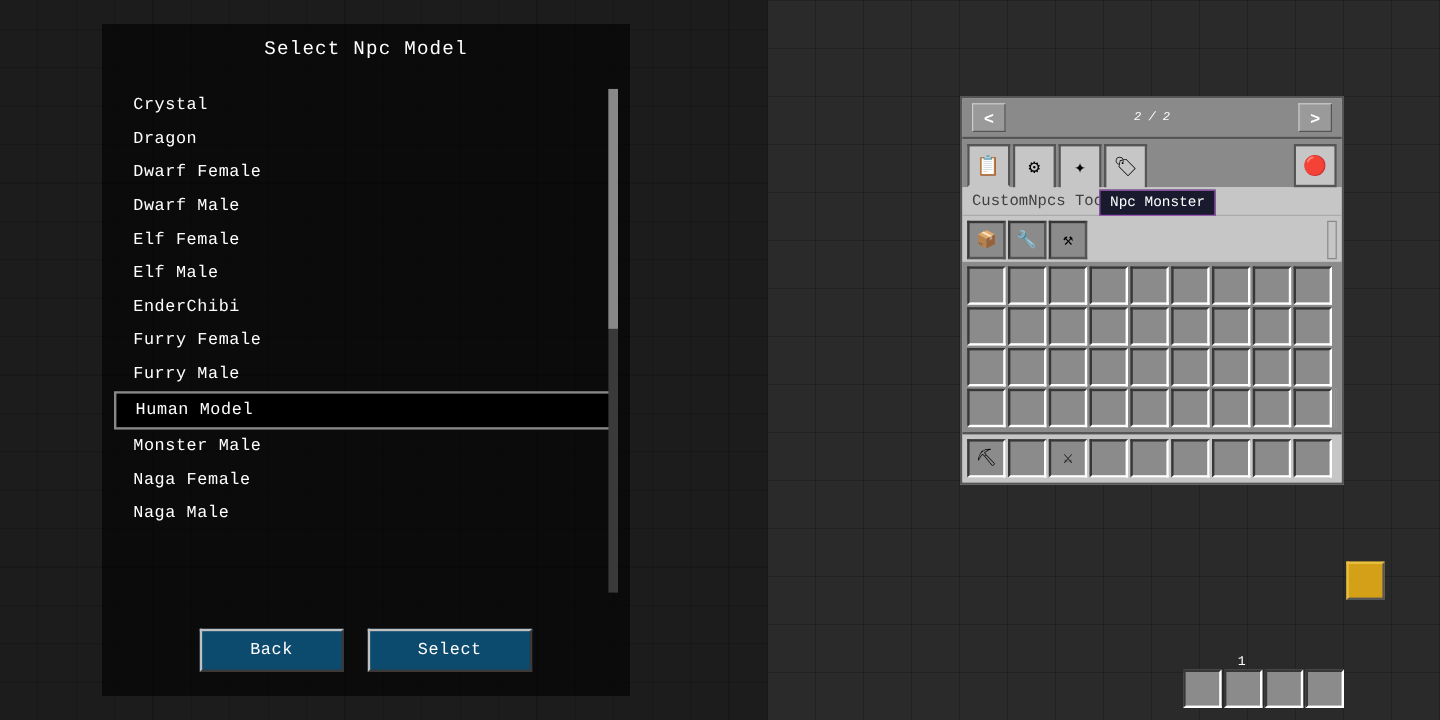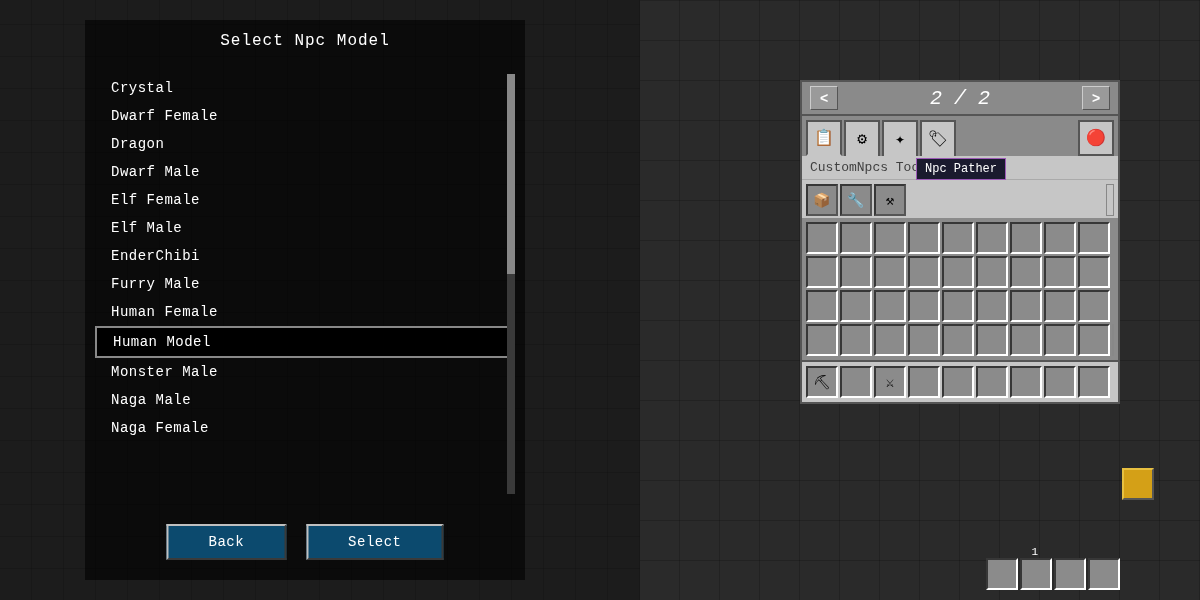--- a/index.html
+++ b/index.html
@@ -152,21 +152,21 @@
       width: 28px;
       height: 24px;
       cursor: pointer;
       display: flex;
       align-items: center;
       justify-content: center;
     }
 
     .page-text {
       color: #ffffff;
-      font-size: 20px;
+      font-size: 10px;
       font-family: 'Courier New', monospace;
       font-style: italic;
     }
 
     
     .tab-row {
       display: flex;
       gap: 2px;
       padding: 4px 4px 0 4px;
       background: #8a8a8a;
@@ -328,32 +328,32 @@
 
 <div class="bg-left"></div>
 <div class="bg-right"></div>
 
 <div class="npc-panel">
   <div class="npc-title">Select Npc Model</div>
 
   <div class="npc-list-container">
     <ul class="npc-list">
       <li class="npc-list-item">Crystal</li>
+      <li class="npc-list-item">Dragon</li>
       <li class="npc-list-item">Dwarf Female</li>
-      <li class="npc-list-item">Dragon</li>
       <li class="npc-list-item">Dwarf Male</li>
       <li class="npc-list-item">Elf Female</li>
       <li class="npc-list-item">Elf Male</li>
       <li class="npc-list-item">EnderChibi</li>
+      <li class="npc-list-item">Furry Female</li>
       <li class="npc-list-item">Furry Male</li>
-      <li class="npc-list-item">Human Female</li>
       <li class="npc-list-item selected">Human Model</li>
       <li class="npc-list-item">Monster Male</li>
+      <li class="npc-list-item">Naga Female</li>
       <li class="npc-list-item">Naga Male</li>
-      <li class="npc-list-item">Naga Female</li>
     </ul>
     <div class="scrollbar-track">
       <div class="scrollbar-thumb"></div>
     </div>
   </div>
 
   <div class="button-row">
     <button class="mc-button">Back</button>
     <button class="mc-button">Select</button>
   </div>
@@ -389,21 +389,21 @@
 
   <div class="tool-icons-row">
     <div class="tool-icon-slot">
       <span>📦</span>
     </div>
     <div class="tool-icon-slot">
       <span>🔧</span>
     </div>
     <div class="tool-icon-slot" style="position:relative;">
       <span>⚒</span>
-      <div class="tooltip">Npc Pather</div>
+      <div class="tooltip">Npc Monster</div>
     </div>
 
     <div style="margin-left:auto; width:8px; background:#c6c6c6; border:1px solid #888;"></div>
   </div>
 
   <div class="inv-grid">
 
     <div class="inv-row">
       <div class="inv-slot"></div>
       <div class="inv-slot"></div>

